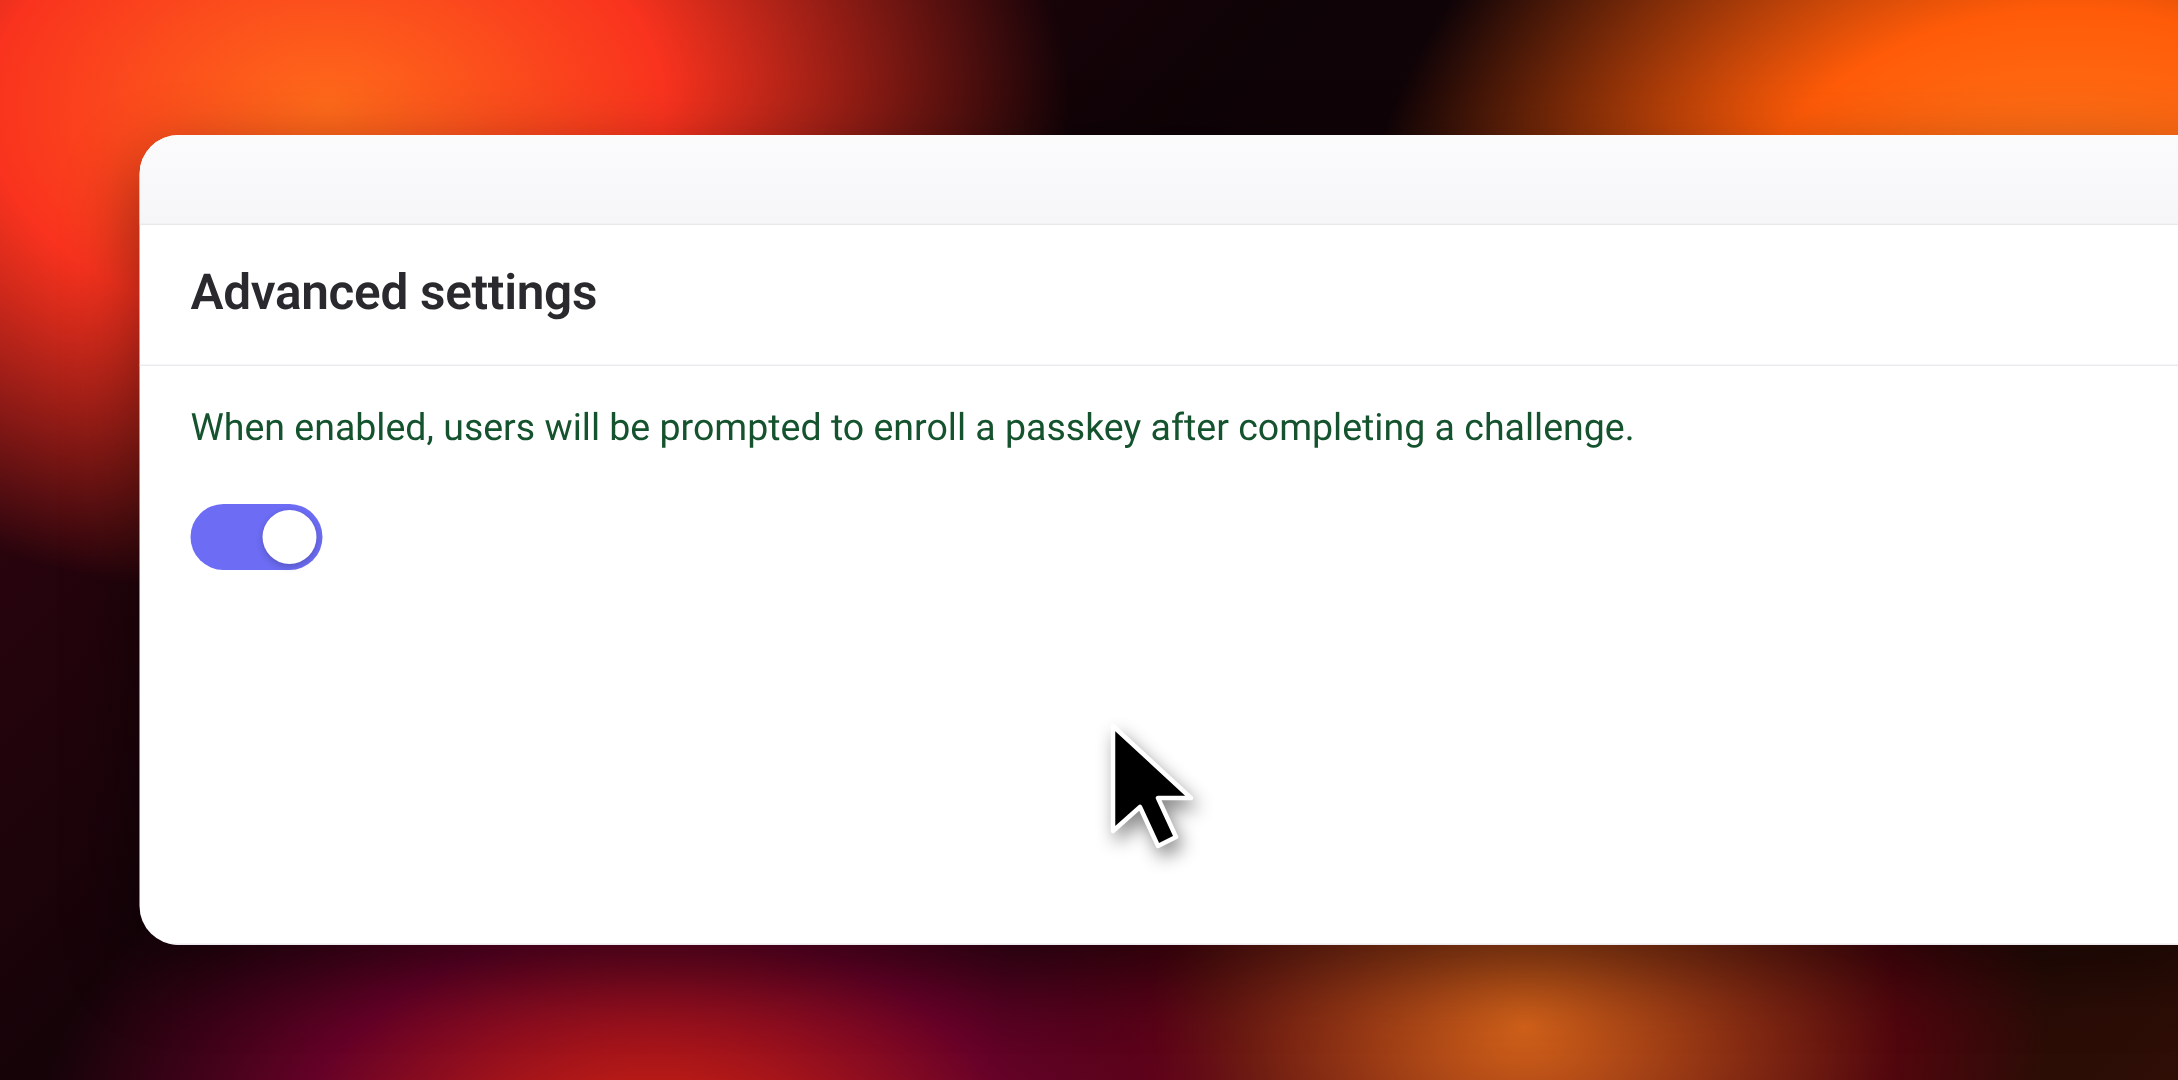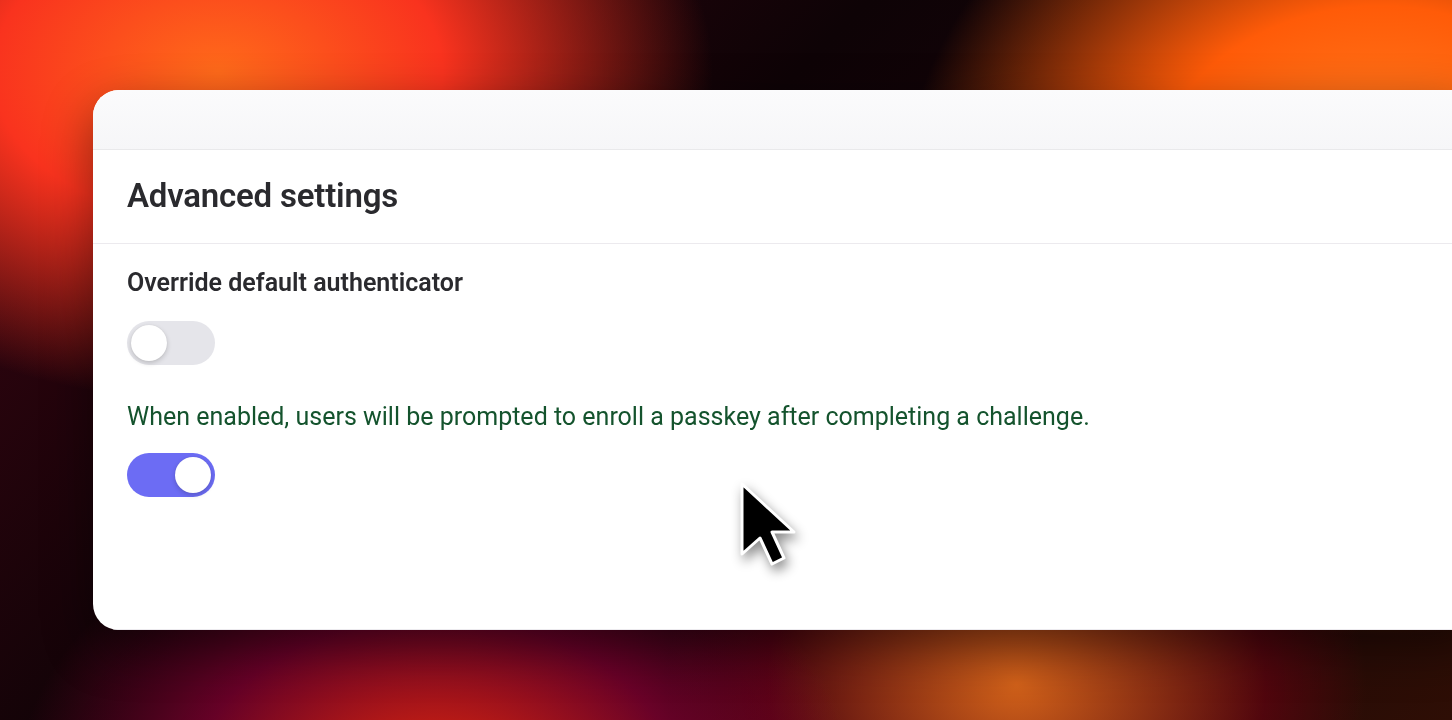--- a/index.html
+++ b/index.html
@@ -151,26 +151,20 @@
 
 <div class="panel">
   <div class="panel-topbar"></div>
 
   <div class="section-header">
     <h1 class="section-title">Advanced settings</h1>
   </div>
 
   <div class="settings-body">
 
-    <div class="setting-item">
-      <span class="setting-label">Override default authenticator</span>
-      <div class="toggle off" role="switch" aria-checked="false">
-        <div class="toggle-knob"></div>
-      </div>
-    </div>
 
     <div class="setting-item">
       <div class="setting-description">When enabled, users will be prompted to enroll a passkey after completing a challenge.</div>
       <div class="toggle on" role="switch" aria-checked="true">
         <div class="toggle-knob"></div>
       </div>
     </div>
 
   </div>
 

